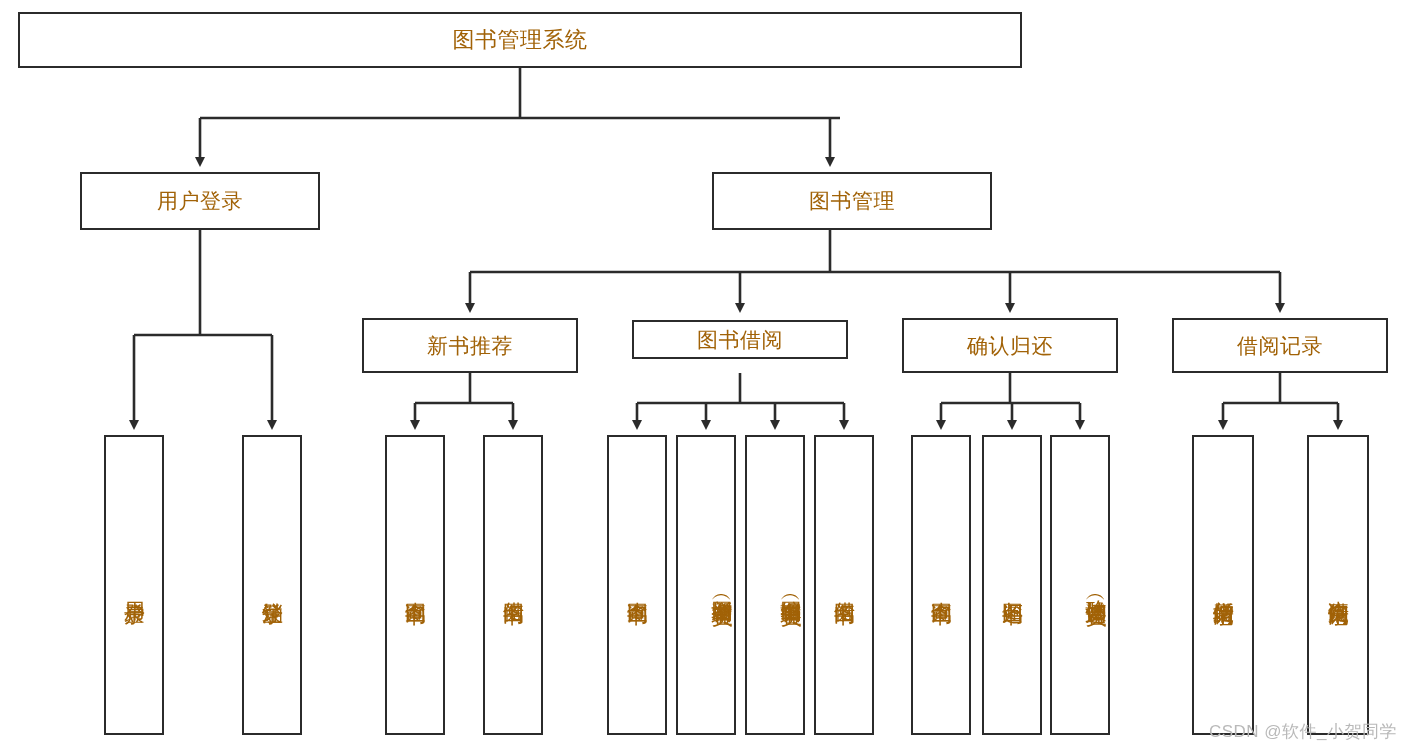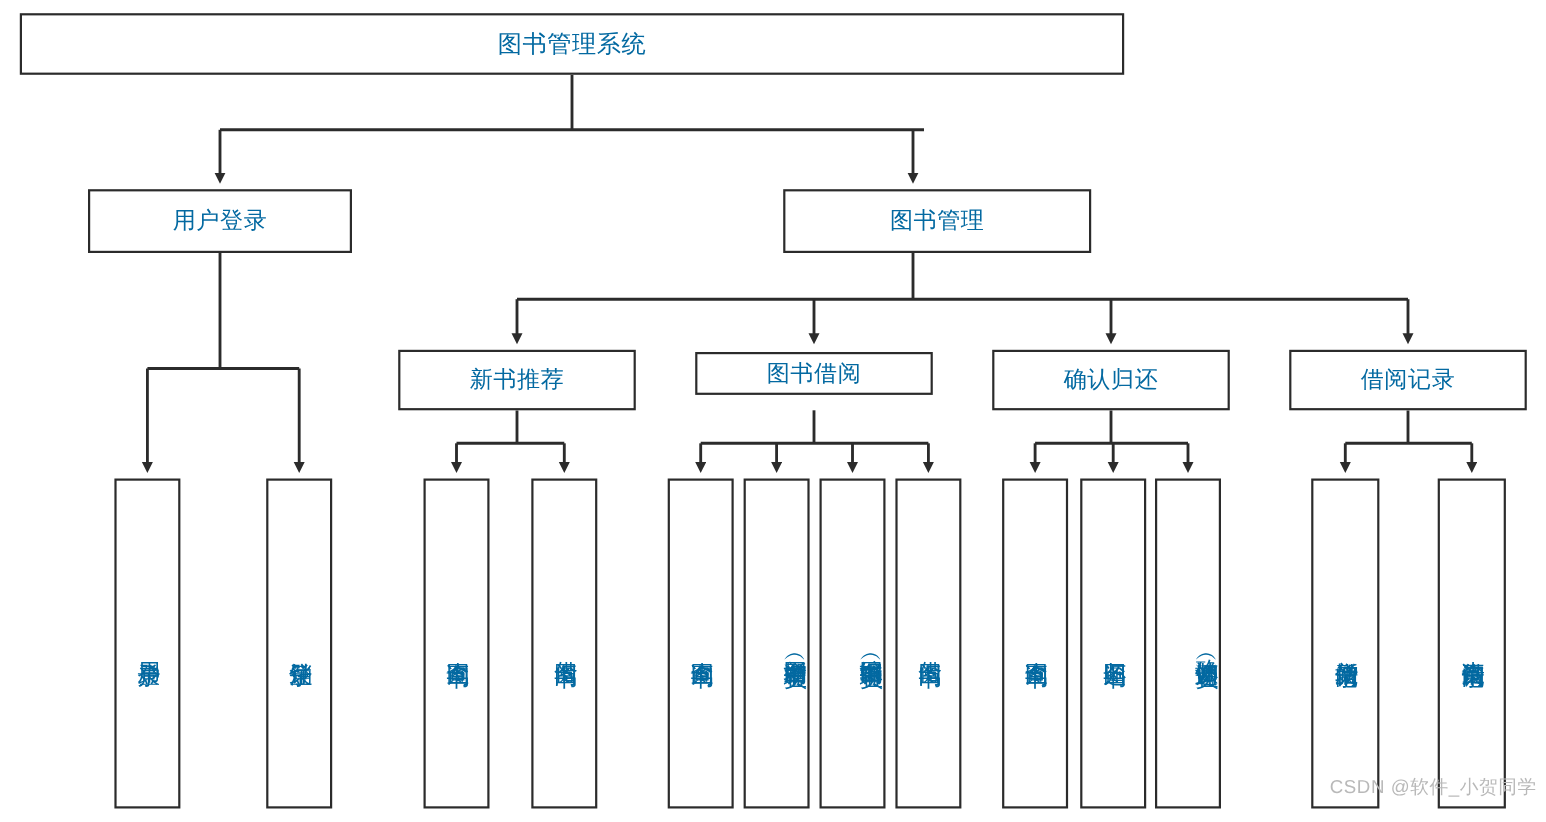--- a/index.html
+++ b/index.html
@@ -26,21 +26,21 @@
     pointer-events: none;
   }
   .node {
     position: absolute;
     box-sizing: border-box;
     border: 2px solid #2b2b2b;
     background: #ffffff;
     display: flex;
     align-items: center;
     justify-content: center;
-    color: #0369a1;
+    color: #a16207;
   }
   .node.horizontal {
     font-size: 21px;
     letter-spacing: 0.5px;
     line-height: 1.1;
   }
   .node.root {
     font-size: 22px;
   }
   .node.vertical {
@@ -58,21 +58,21 @@
     text-orientation: upright;
     display: block;
     letter-spacing: 1px;
   }
   .node.vertical.topalign {
     align-items: flex-start;
   }
   .watermark {
     position: absolute;
     right: 8px;
-    bottom: 20px;
+    bottom: 4px;
     font-size: 17px;
     color: #b9b9b9;
     white-space: nowrap;
     letter-spacing: 0.5px;
   }
 </style>
 </head>
 <body>
 
 <div id="canvas">

